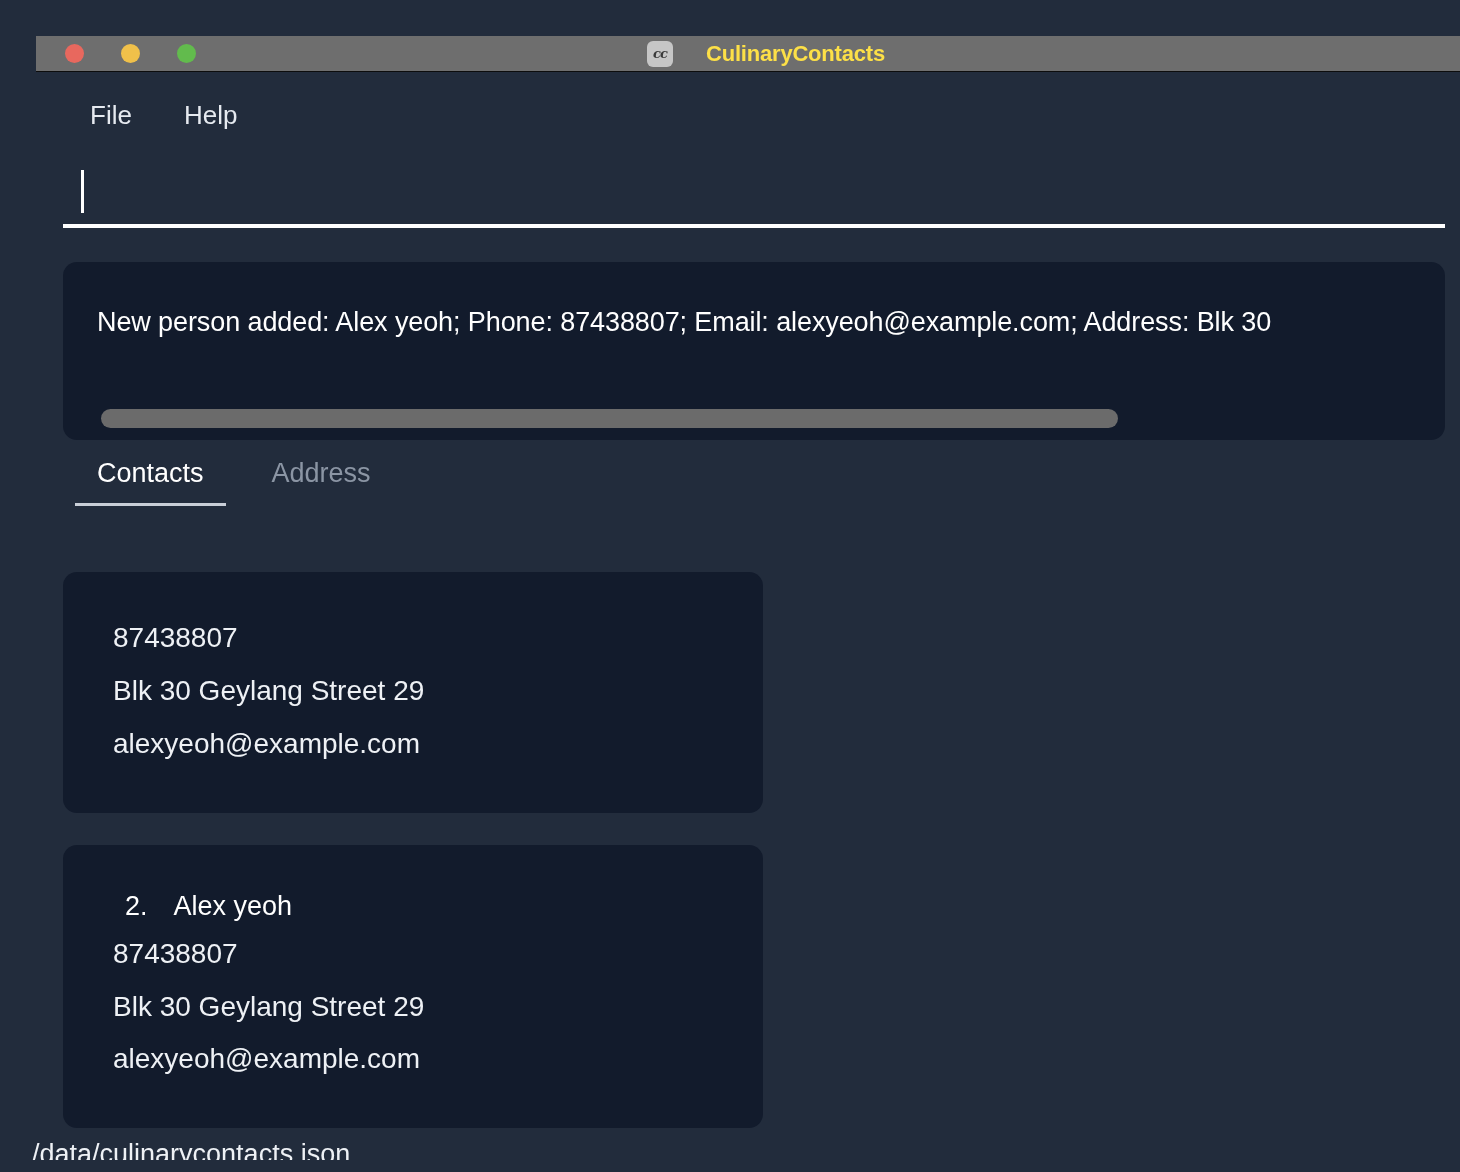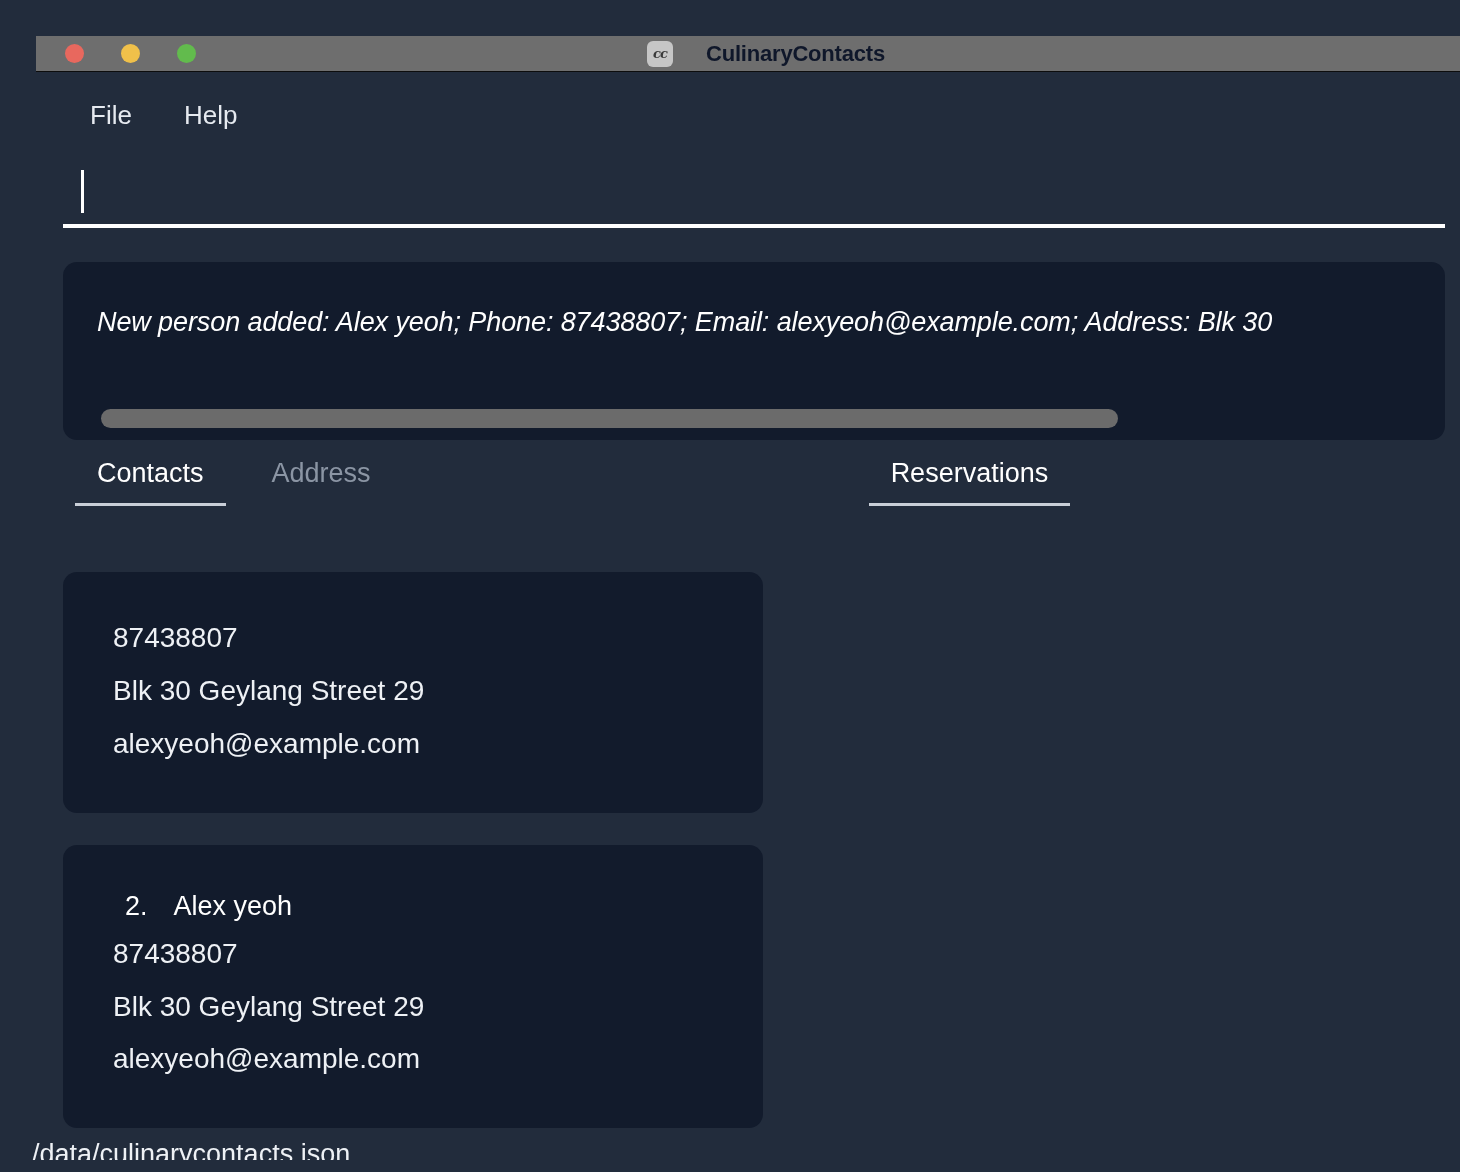--- a/index.html
+++ b/index.html
@@ -29,21 +29,21 @@
   }
   #app-icon{
     width:26px; height:26px; border-radius:6px;
     background:#c6c6c6;
     display:flex; align-items:center; justify-content:center;
     font-family:"DejaVu Serif", serif;
     font-style:italic; font-size:13px; font-weight:700;
     color:#3a3a3a; letter-spacing:-1px;
   }
   #title-text{
-    font-size:22px; font-weight:700; color:#0f172a;
+    font-size:22px; font-weight:700; color:#fde047;
     letter-spacing:-0.2px;
   }
   
   #menubar{ display:flex; align-items:center; height:62px; padding-left:28px; }
   .menu-item{
     font-size:26px; color:#e6eaf0;
     padding:4px 14px; cursor:default;
   }
   
   #command-area{ padding:0 15px; }
@@ -74,21 +74,20 @@
     border-radius:14px;
     height:178px;
     position:relative;
     overflow:hidden;
   }
   #result-text{
     color:#ffffff; font-size:27px;
     white-space:nowrap;
     padding:33px 0 0 22px;
     letter-spacing:-0.1px;
-    font-style:italic;
   }
   #result-scrollbar-track{
     position:absolute; left:14px; right:14px; bottom:12px;
     height:19px;
   }
   #result-scrollbar-thumb{
     height:19px; width:76.5%;
     background:#6b6b6b; border-radius:10px;
   }
   
@@ -171,23 +170,20 @@
       <div id="result-scrollbar-thumb" style="width: 76.5%;"></div>
     </div>
   </div>
 </div>
 
 <div id="tabs-row">
   <div id="left-tabs">
     <div class="tab active">Contacts</div>
     <div class="tab inactive">Address</div>
   </div>
-  <div id="right-tabs">
-    <div class="tab active">Reservations</div>
-  </div>
 </div>
 
 <div id="panes">
 
   <div id="contacts-pane">
 
     <div class="contact-card">
       <div class="contact-line">87438807</div>
       <div class="contact-line">Blk 30 Geylang Street 29</div>
       <div class="contact-line">alexyeoh@example.com</div>

